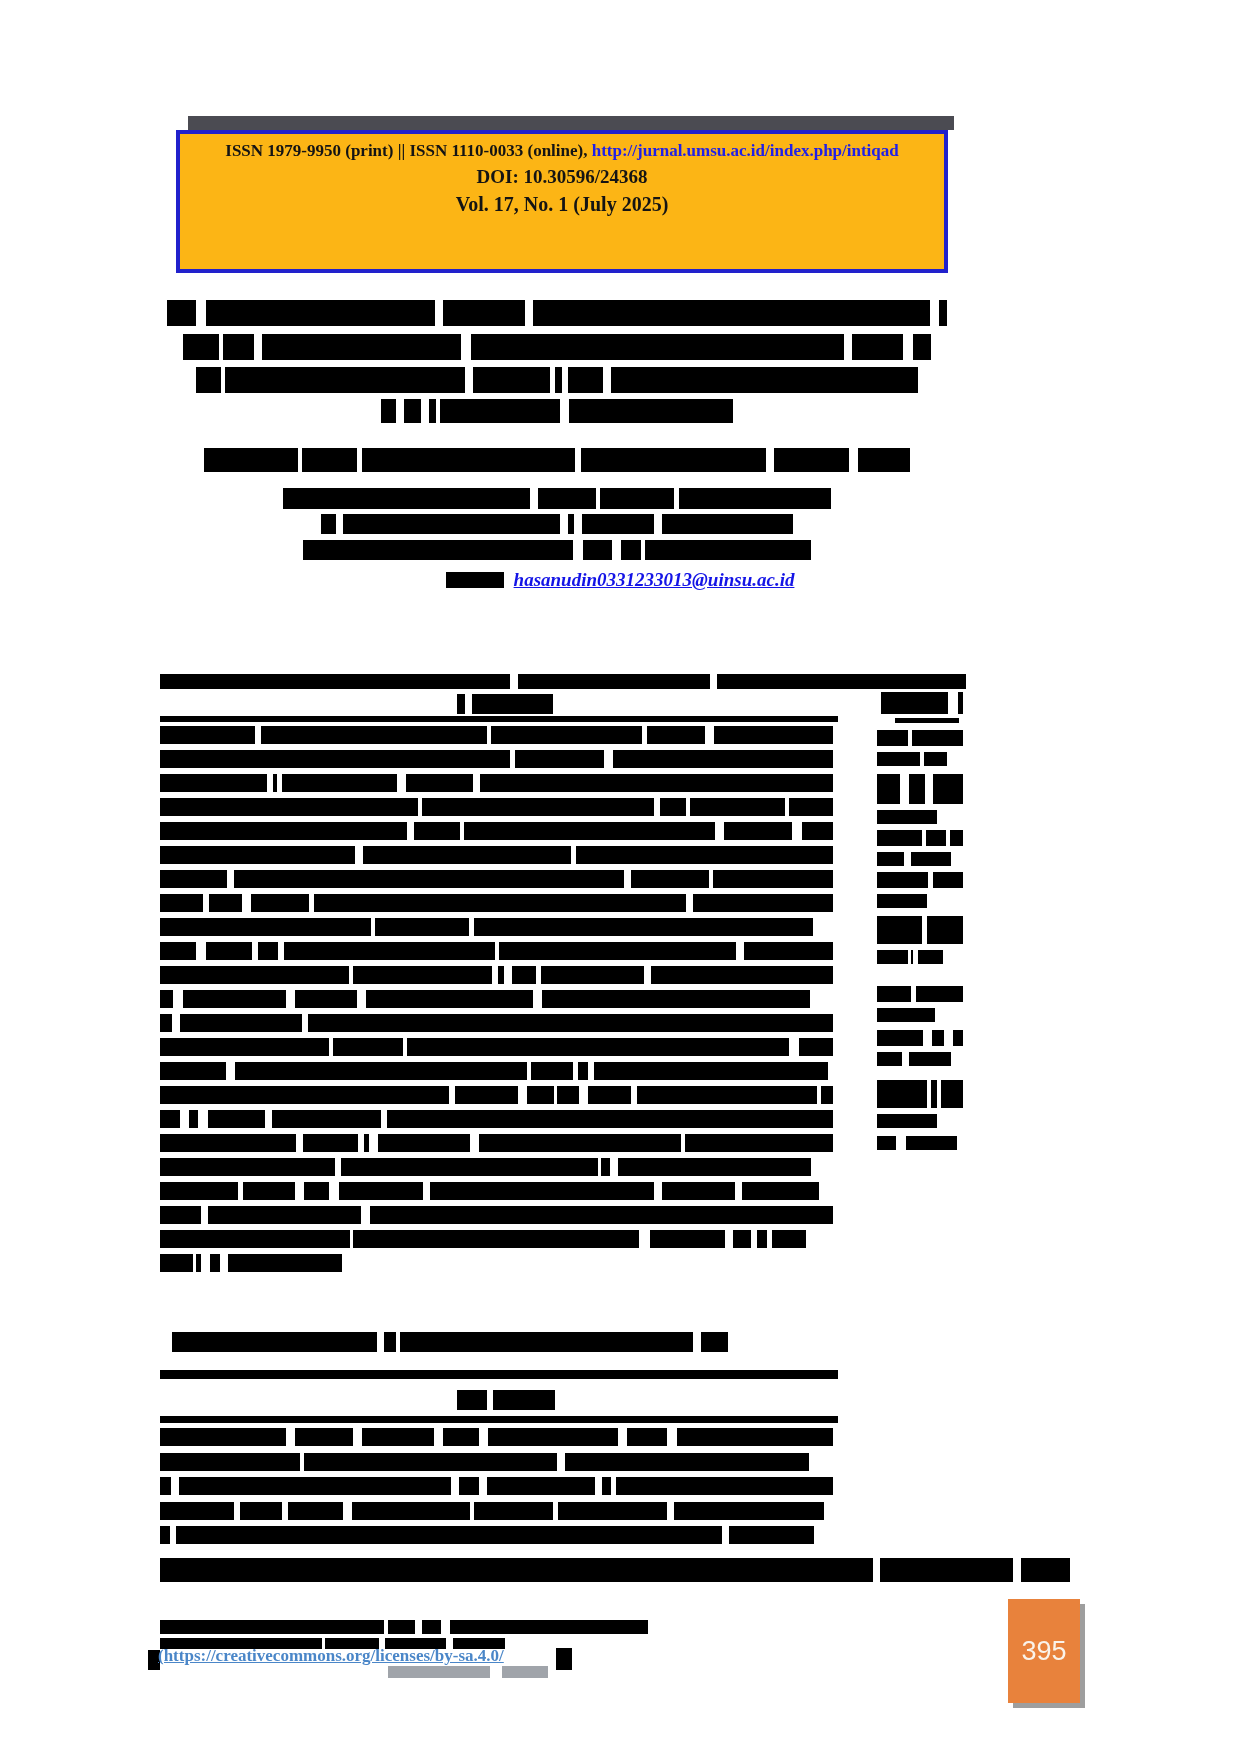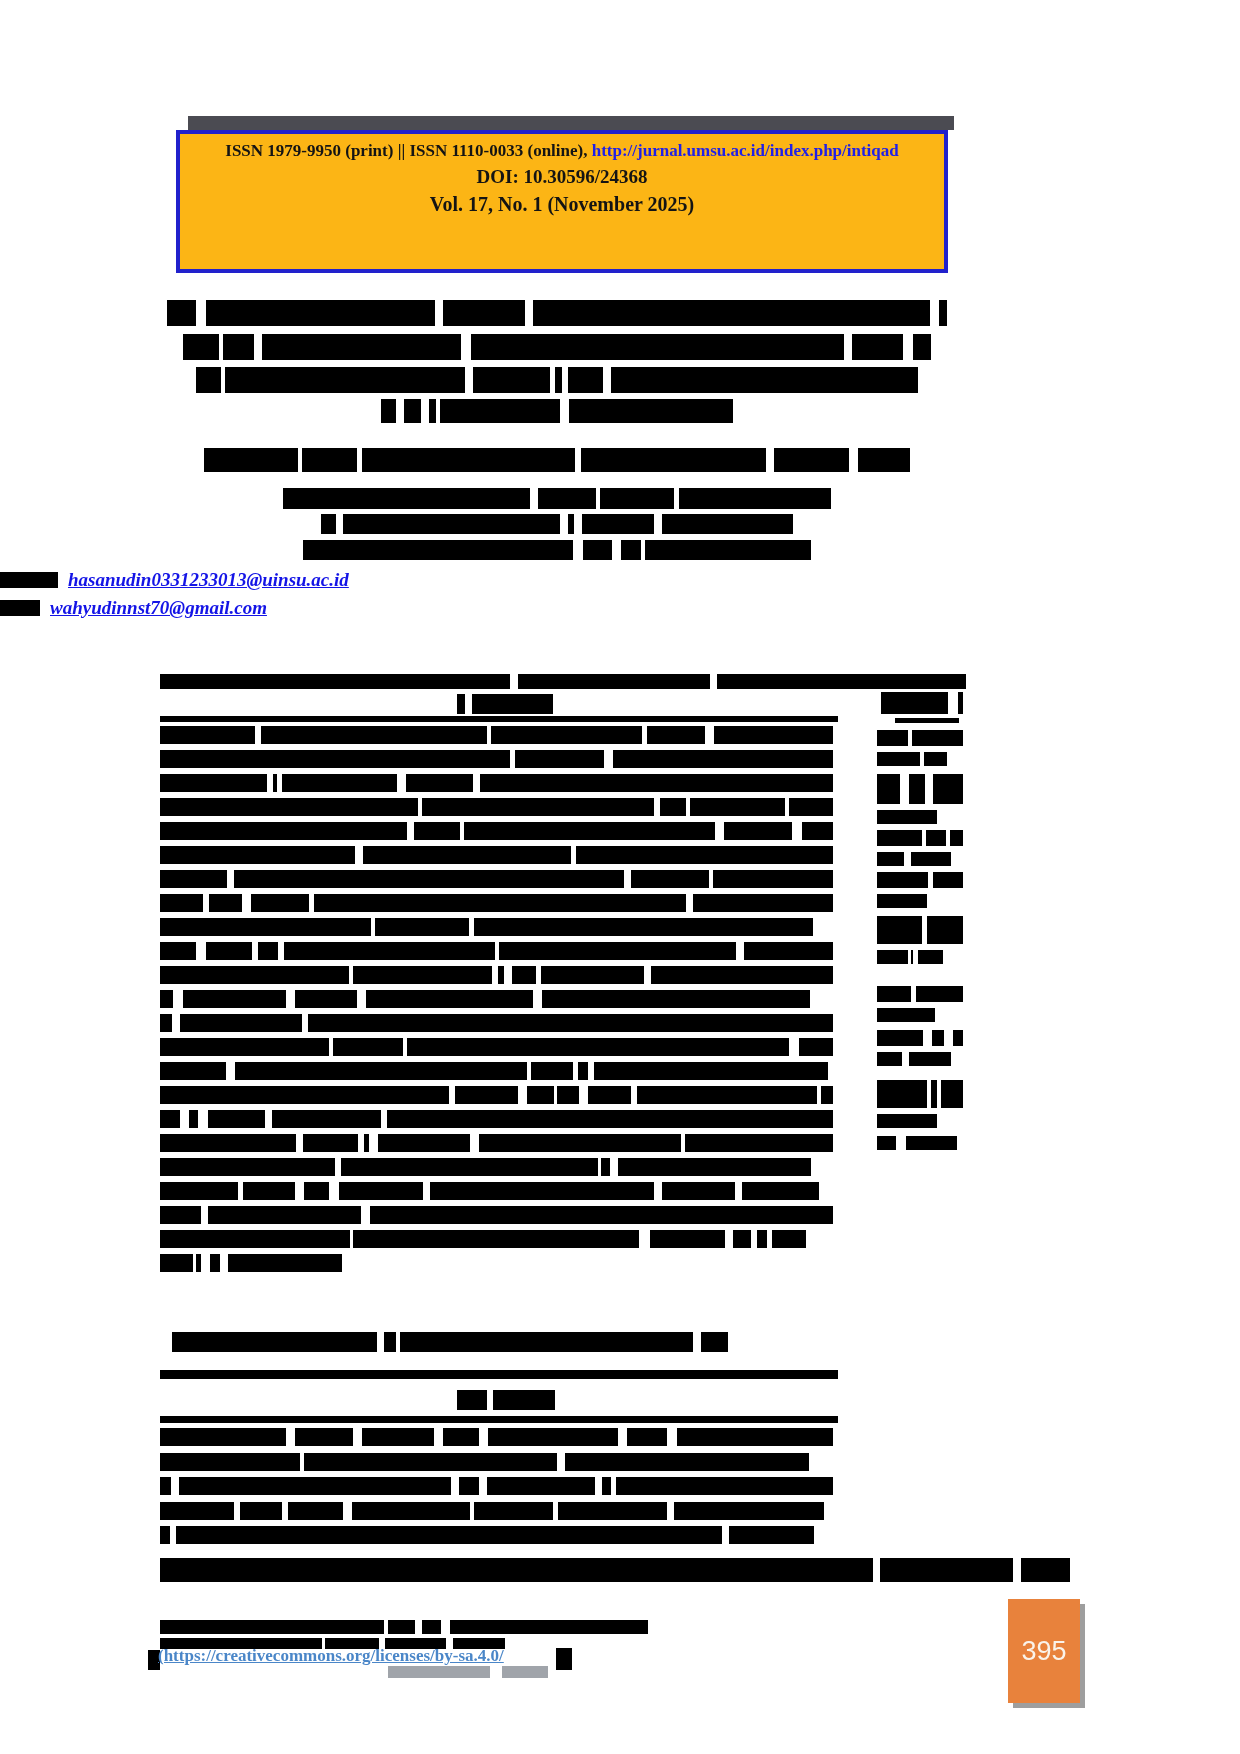--- a/index.html
+++ b/index.html
@@ -10,21 +10,21 @@
   .hdr-box{position:absolute;left:176px;top:130px;width:772px;height:143px;
            box-sizing:border-box;background:#FCB515;border:4px solid #2121CC;text-align:center;}
   .hdr-title{margin-top:7px;font-family:"Liberation Sans",sans-serif;font-weight:bold;
              font-size:21px;color:#0b0b0b;letter-spacing:.2px;}
   .hdr-issn{margin-top:7px;font-weight:bold;font-size:17px;color:#141414;white-space:nowrap;}
   .hdr-issn a{color:#2020E8;text-decoration:none;}
   .hdr-doi{margin-top:5px;font-weight:bold;font-size:19px;color:#141414;}
   .hdr-vol{margin-top:5px;font-weight:bold;font-size:20px;color:#141414;}
   
   .emails{position:absolute;left:0;top:566px;width:100%;}
-  .email-row{display:flex;justify-content:flex-start;align-items:center;height:28px;}
+  .email-row{display:flex;justify-content:center;align-items:center;height:28px;}
   .email-prefix{display:inline-block;height:16px;background:#000;margin-right:10px;}
   .email-row a{font-style:italic;font-weight:bold;font-size:19px;color:#1414E6;text-decoration:underline;}
   
   .redact{position:absolute;background:#000;}
   .slit{position:absolute;top:0;bottom:0;background:#fff;}
   
   .cc-link{position:absolute;left:158px;top:1646px;font-weight:bold;font-size:17px;
            color:#4A86C8;text-decoration:underline;white-space:nowrap;}
   
   .pagebox{position:absolute;left:1008px;top:1599px;width:72px;height:104px;background:#E8823C;
@@ -34,31 +34,27 @@
 </head>
 <body>
 
 <div class="page">
 
   <div class="hdr-shadow" style="background: rgb(75, 75, 82);"></div>
 
   <div class="hdr-box" style="background: rgb(252, 181, 21); border-color: rgb(33, 33, 204);">
     <div class="hdr-issn"><span>ISSN 1979-9950 (print) || ISSN 1110-0033 (online), </span><a style="color: rgb(32, 32, 232);">http://jurnal.umsu.ac.id/index.php/intiqad</a></div>
     <div class="hdr-doi">DOI: 10.30596/24368</div>
-    <div class="hdr-vol">Vol. 17, No. 1 (November 2025)</div>
+    <div class="hdr-vol">Vol. 17, No. 1 (July 2025)</div>
   </div>
 
   <div class="emails">
       <div class="email-row">
         <span class="email-prefix" style="width: 58px;"></span>
         <a style="color: rgb(20, 20, 230);">hasanudin0331233013@uinsu.ac.id</a>
-      </div>
-      <div class="email-row">
-        <span class="email-prefix" style="width: 40px;"></span>
-        <a style="color: rgb(20, 20, 230);">wahyudinnst70@gmail.com</a>
       </div>
     </div>
 
   <div>
       <div class="redact" style="left: 167px; top: 300px; width: 780px; height: 26px;">
         <div class="slit" style="left: 28.9748px; width: 9.54356px;"></div>
         <div class="slit" style="left: 268.412px; width: 7.84065px;"></div>
         <div class="slit" style="left: 357.895px; width: 8.29581px;"></div>
         <div class="slit" style="left: 762.748px; width: 9.531px;"></div>
       </div>

